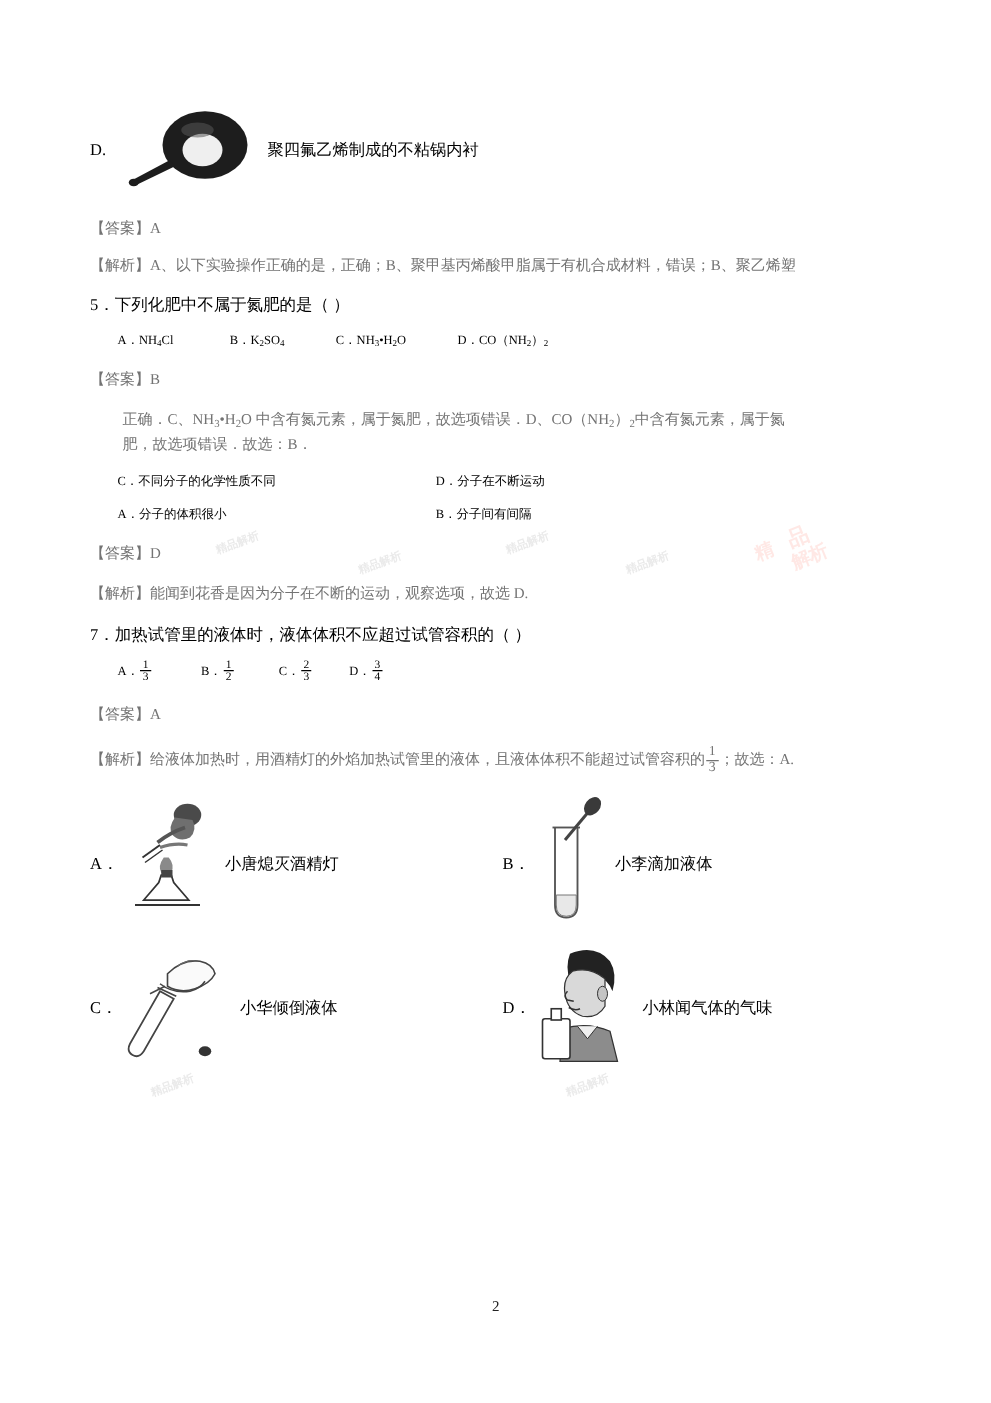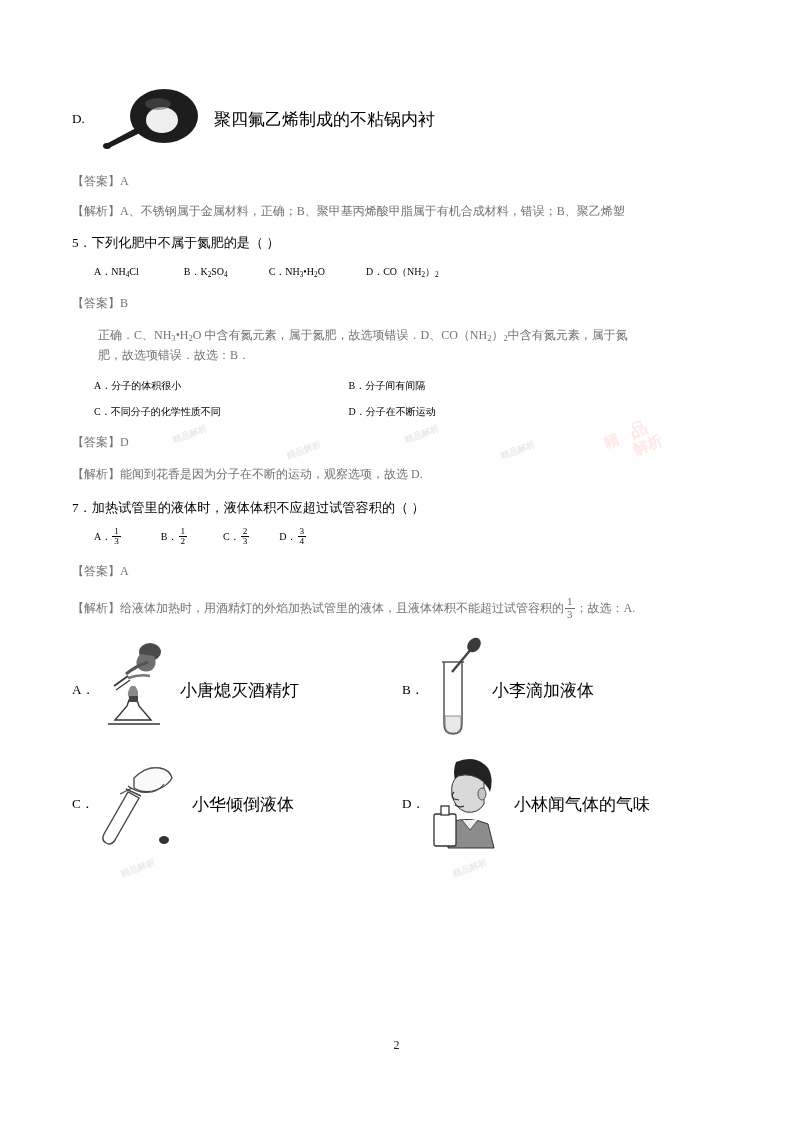--- a/index.html
+++ b/index.html
@@ -98,21 +98,21 @@
   .img-opt {
     display: flex;
     align-items: center;
   }
   .img-opt .letter {
     font-size: 13.2px;
     width: 26px;
     flex: 0 0 26px;
   }
   .img-opt .caption {
-    font-size: 17px;
+    font-size: 13px;
     white-space: nowrap;
     margin-left: 8px;
   }
   .thumb {
     flex: 0 0 auto;
     position: relative;
   }
 
   
   .wm {
@@ -168,21 +168,21 @@
         <span class="caption">聚四氟乙烯制成的不粘锅内衬</span>
       </div>
     </div>
 
     <div class="ans" style="margin-top:18px;">
       <span class="tag">【答案】</span><span>A</span>
     </div>
 
     <div class="ana" style="margin-top:12px;">
       <span class="body">
-        <span class="tag">【解析】</span><span>A、不锈钢属于金属材料，正确；B、聚甲基丙烯酸甲脂属于有机合成材料，错误；B、聚乙烯塑</span>
+        <span class="tag">【解析】</span><span>A、以下实验操作正确的是，正确；B、聚甲基丙烯酸甲脂属于有机合成材料，错误；B、聚乙烯塑</span>
       </span>
     </div>
 
     <div class="qline q-stem" style="margin-top:14px;">
       <span class="q-num">5．</span><span>下列化肥中不属于氮肥的是（      ）</span>
     </div>
 
     <div class="opt-row">
       <span class="opt">
         <span>A．</span><span id="q5o0">NH<sub>4</sub>Cl</span>
@@ -206,33 +206,33 @@
     </div>
 
     <div class="ana">
       <span class="ana-indent" id="q5a2">正确．C、NH<sub>3</sub>•H<sub>2</sub>O 中含有氮元素，属于氮肥，故选项错误．D、CO（NH<sub>2</sub>）<sub>2</sub>中含有氮元素，属于氮</span>
       <span class="ana-indent" id="q5a3">肥，故选项错误．故选：B．</span>
     </div>
 
 
     <div class="opt-row">
       <span class="opt" style="display:inline-block;width:252px;">
-        <span>A．</span><span>分子的体积很小</span>
-      </span>
-      <span class="opt">
-        <span>B．</span><span>分子间有间隔</span>
+        <span>C．</span><span>不同分子的化学性质不同</span>
+      </span>
+      <span class="opt">
+        <span>D．</span><span>分子在不断运动</span>
       </span>
     </div>
 
     <div class="opt-row">
       <span class="opt" style="display:inline-block;width:252px;">
-        <span>C．</span><span>不同分子的化学性质不同</span>
-      </span>
-      <span class="opt">
-        <span>D．</span><span>分子在不断运动</span>
+        <span>A．</span><span>分子的体积很小</span>
+      </span>
+      <span class="opt">
+        <span>B．</span><span>分子间有间隔</span>
       </span>
     </div>
 
     <div class="ans">
       <span class="tag">【答案】</span><span>D</span>
     </div>
 
     <div class="ana">
       <span class="body">
         <span class="tag">【解析】</span><span>能闻到花香是因为分子在不断的运动，观察选项，故选 D.</span>

